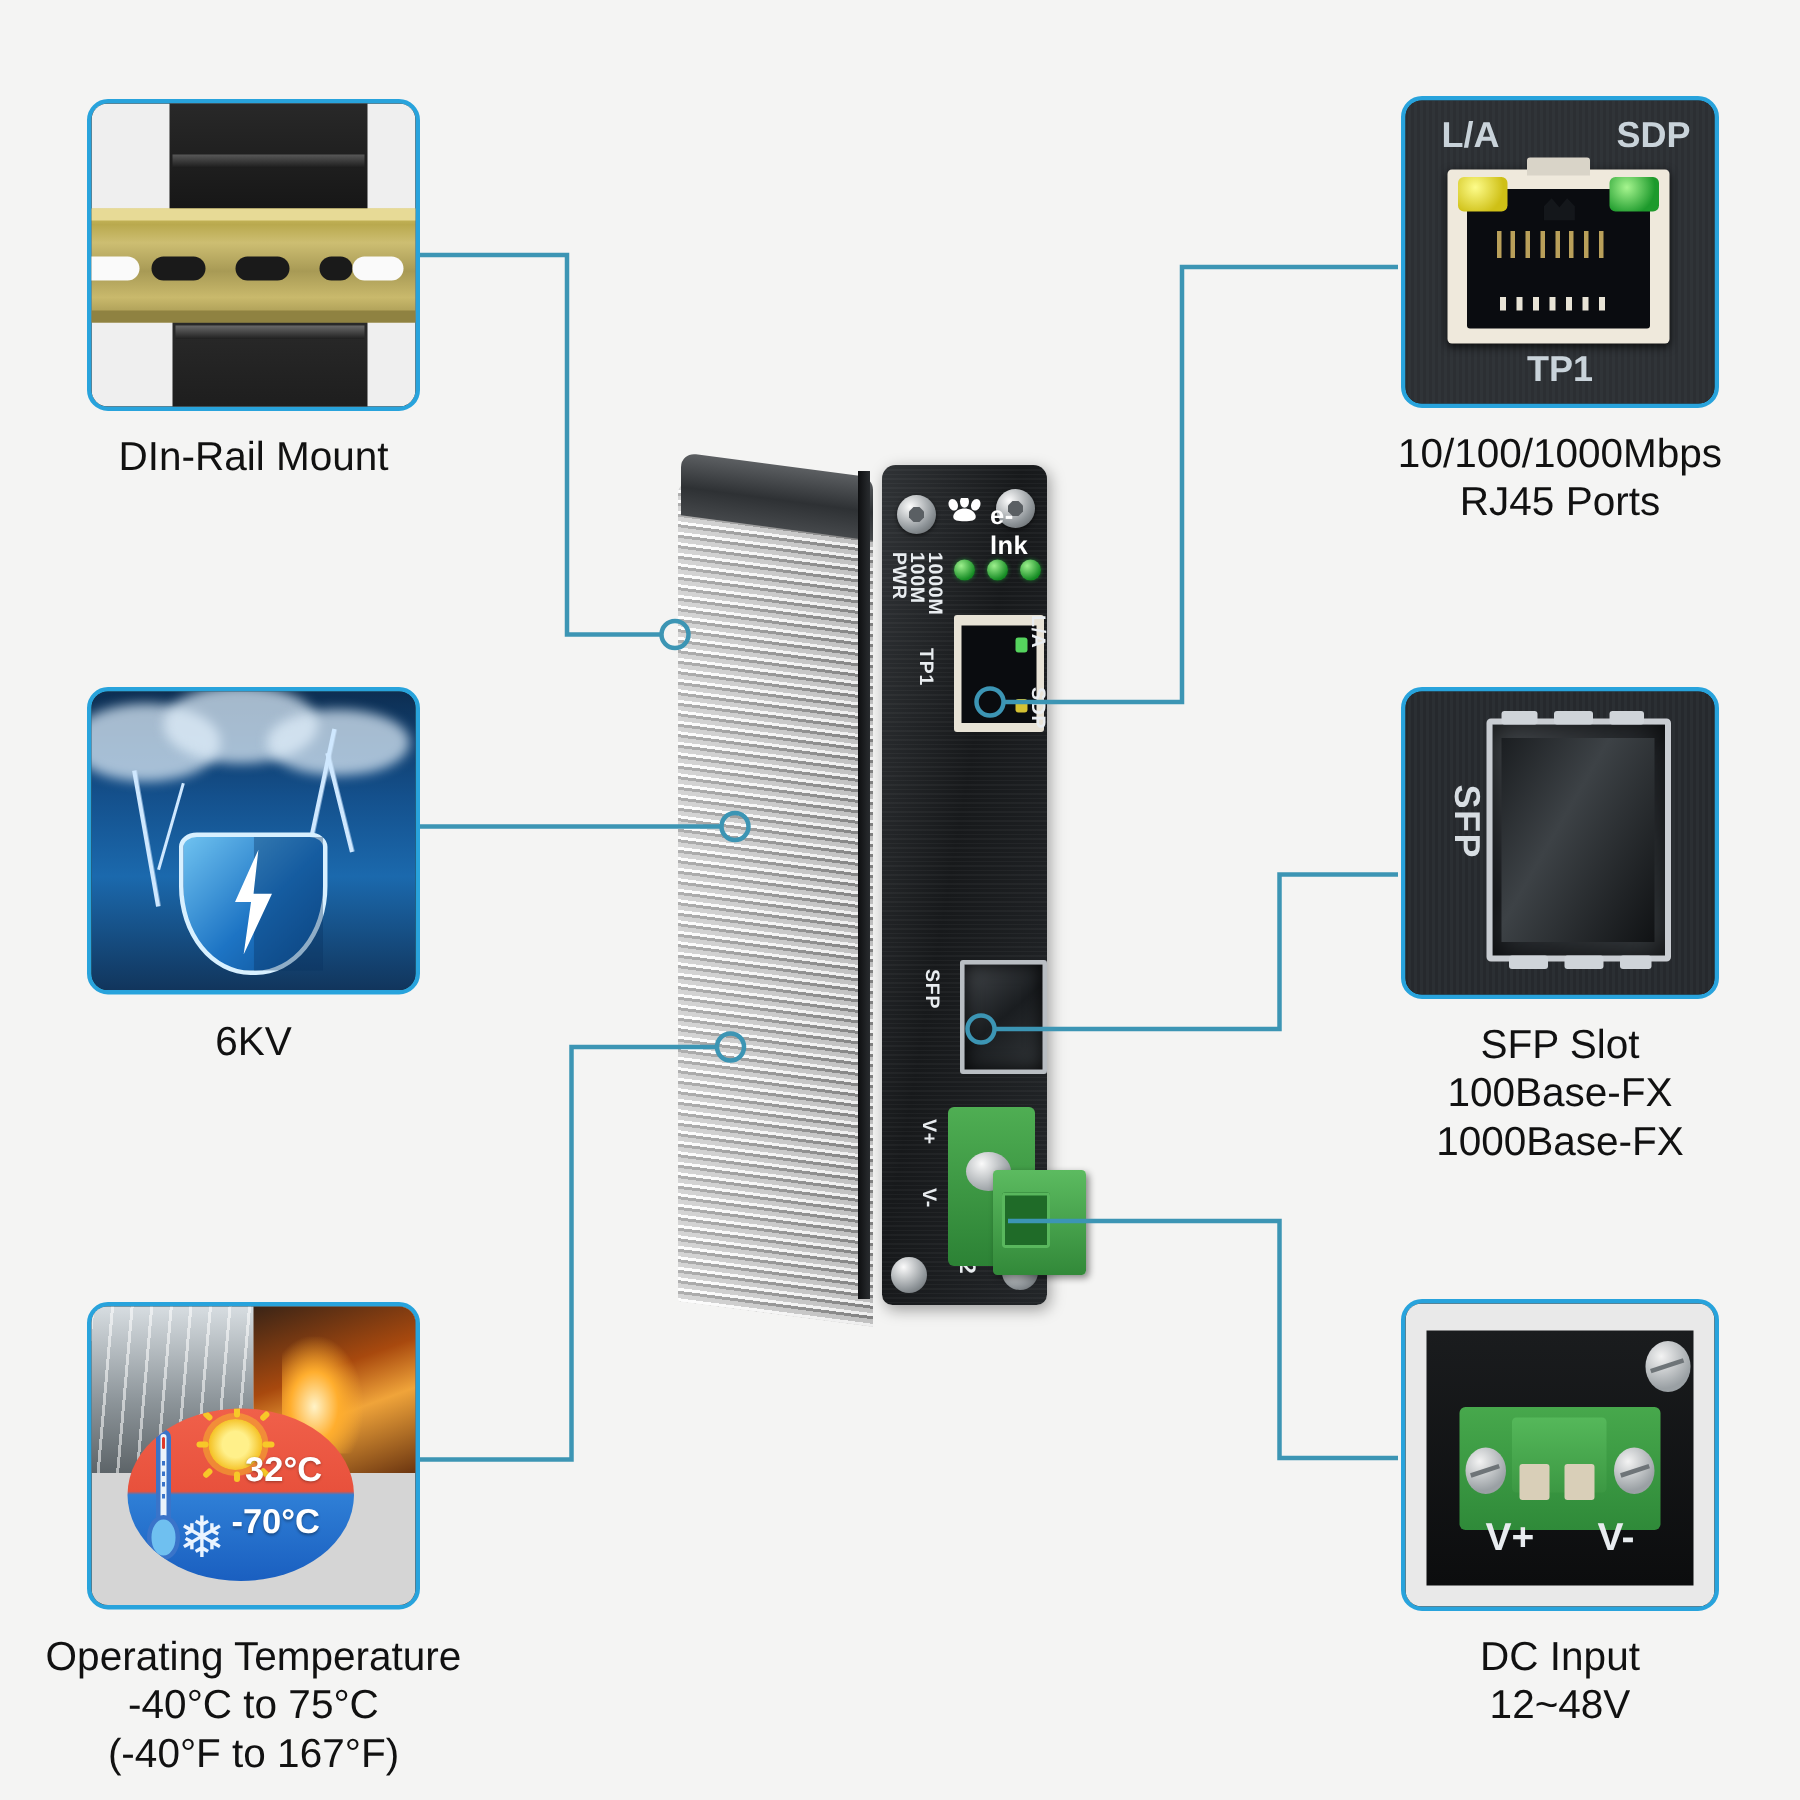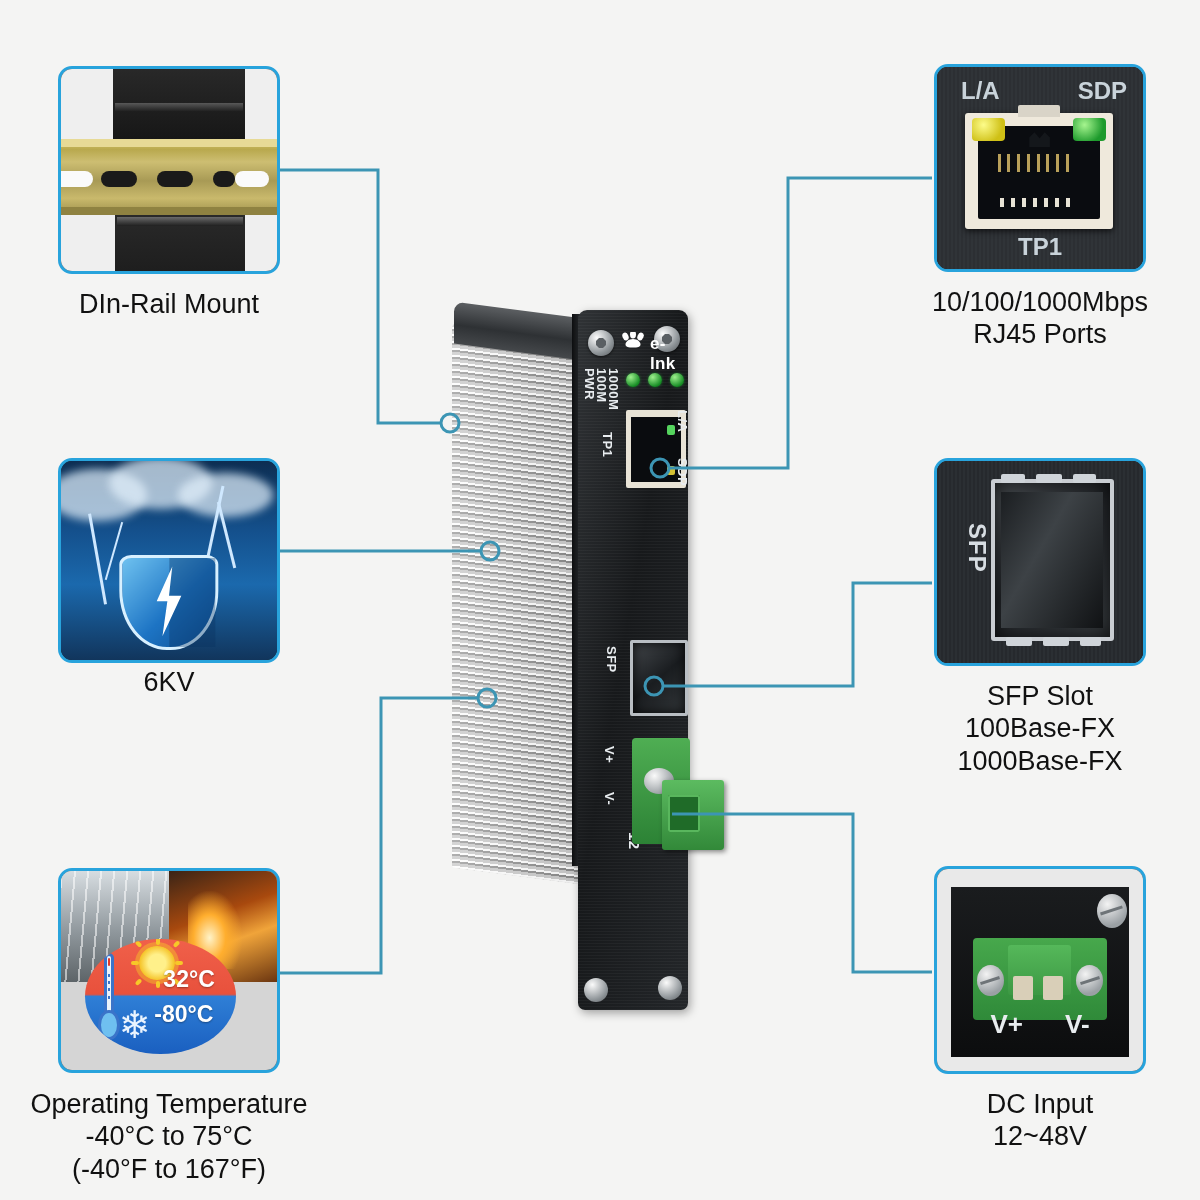--- a/index.html
+++ b/index.html
@@ -159,21 +159,21 @@
       linear-gradient(90deg,#f2f2f2,#b9b9b9 55%,#8e8e8e);
     transform:skewY(7.5deg);
     border-radius:10px 0 0 2px;
   }
   .bodyTop{
     position:absolute;left:2px;top:0px;width:128px;height:42px;
     background:linear-gradient(180deg,#5c5f62,#2e3134 55%,#45484b);
     transform:skewY(7.5deg);border-radius:10px 8px 0 0;
   }
   .face{
-    position:absolute;left:126px;top:0;width:110px;height:700px;
+    position:absolute;left:136px;top:0;width:110px;height:560px;
     background:
       repeating-linear-gradient(180deg,rgba(255,255,255,.035) 0 1px,transparent 1px 3px),
       linear-gradient(100deg,#303336,#17191b 45%,#232629);
     border-radius:9px 9px 7px 7px;
     box-shadow:2px 3px 10px rgba(0,0,0,.35);
   }
   .faceEdge{position:absolute;left:120px;top:4px;width:8px;height:552px;
     background:linear-gradient(90deg,#0d0e10,#2a2d30);}
   .dscrew{position:absolute;width:26px;height:26px;border-radius:50%;
     background:radial-gradient(circle at 34% 30%,#fdfdfd,#8d9397 62%,#55595c);
@@ -303,21 +303,21 @@
         <div class="cloud" style="left:54%;top:6%;width:44%;height:22%;"></div>
         <div class="bolt-w" style="left:70%;top:12%;width:3px;height:46%;transform:rotate(12deg);"></div>
         <div class="bolt-w" style="left:76%;top:20%;width:3px;height:34%;transform:rotate(-14deg);"></div>
         <div class="bolt-w" style="left:16%;top:26%;width:3px;height:46%;transform:rotate(-10deg);"></div>
         <div class="bolt-w" style="left:24%;top:30%;width:2px;height:30%;transform:rotate(16deg);"></div>
         <div class="shield">
           <div class="zap"></div>
         </div>
       </div>
     </div>
-    <div class="cap" style="top:208px;width:340px;">
+    <div class="cap" style="top:220px;width:340px;">
       <div>6KV</div>
     </div>
   </div>
 
   <div class="callout" style="left:934px;top:458px;width:212px;height:208px;">
     <div class="photo">
       <div class="sfpbg"></div>
       <div class="sfpvert" style="left:26px;top:62px;">SFP</div>
       <div class="sfpcage">
         <div class="sfptab" style="left:6%;top:-9px;width:20%;height:9px;"></div>
@@ -356,21 +356,21 @@
             <div class="stem">
               <div class="red"></div>
               <div class="tick" style="top:32%;"></div>
               <div class="tick" style="top:44%;"></div>
               <div class="tick" style="top:56%;"></div>
               <div class="tick" style="top:68%;"></div>
             </div>
             <div class="bulb"></div>
           </div>
           <div class="tlabel" style="left:52%;top:24%;">32°C</div>
-          <div class="tlabel" style="left:46%;top:54%;">-80°C</div>
+          <div class="tlabel" style="left:46%;top:54%;">-70°C</div>
         </div>
       </div>
     </div>
     <div class="cap" style="top:220px;width:400px;">
       <div>Operating Temperature</div>
       <div>-40°C to 75°C</div>
       <div>(-40°F to 167°F)</div>
     </div>
   </div>
 

